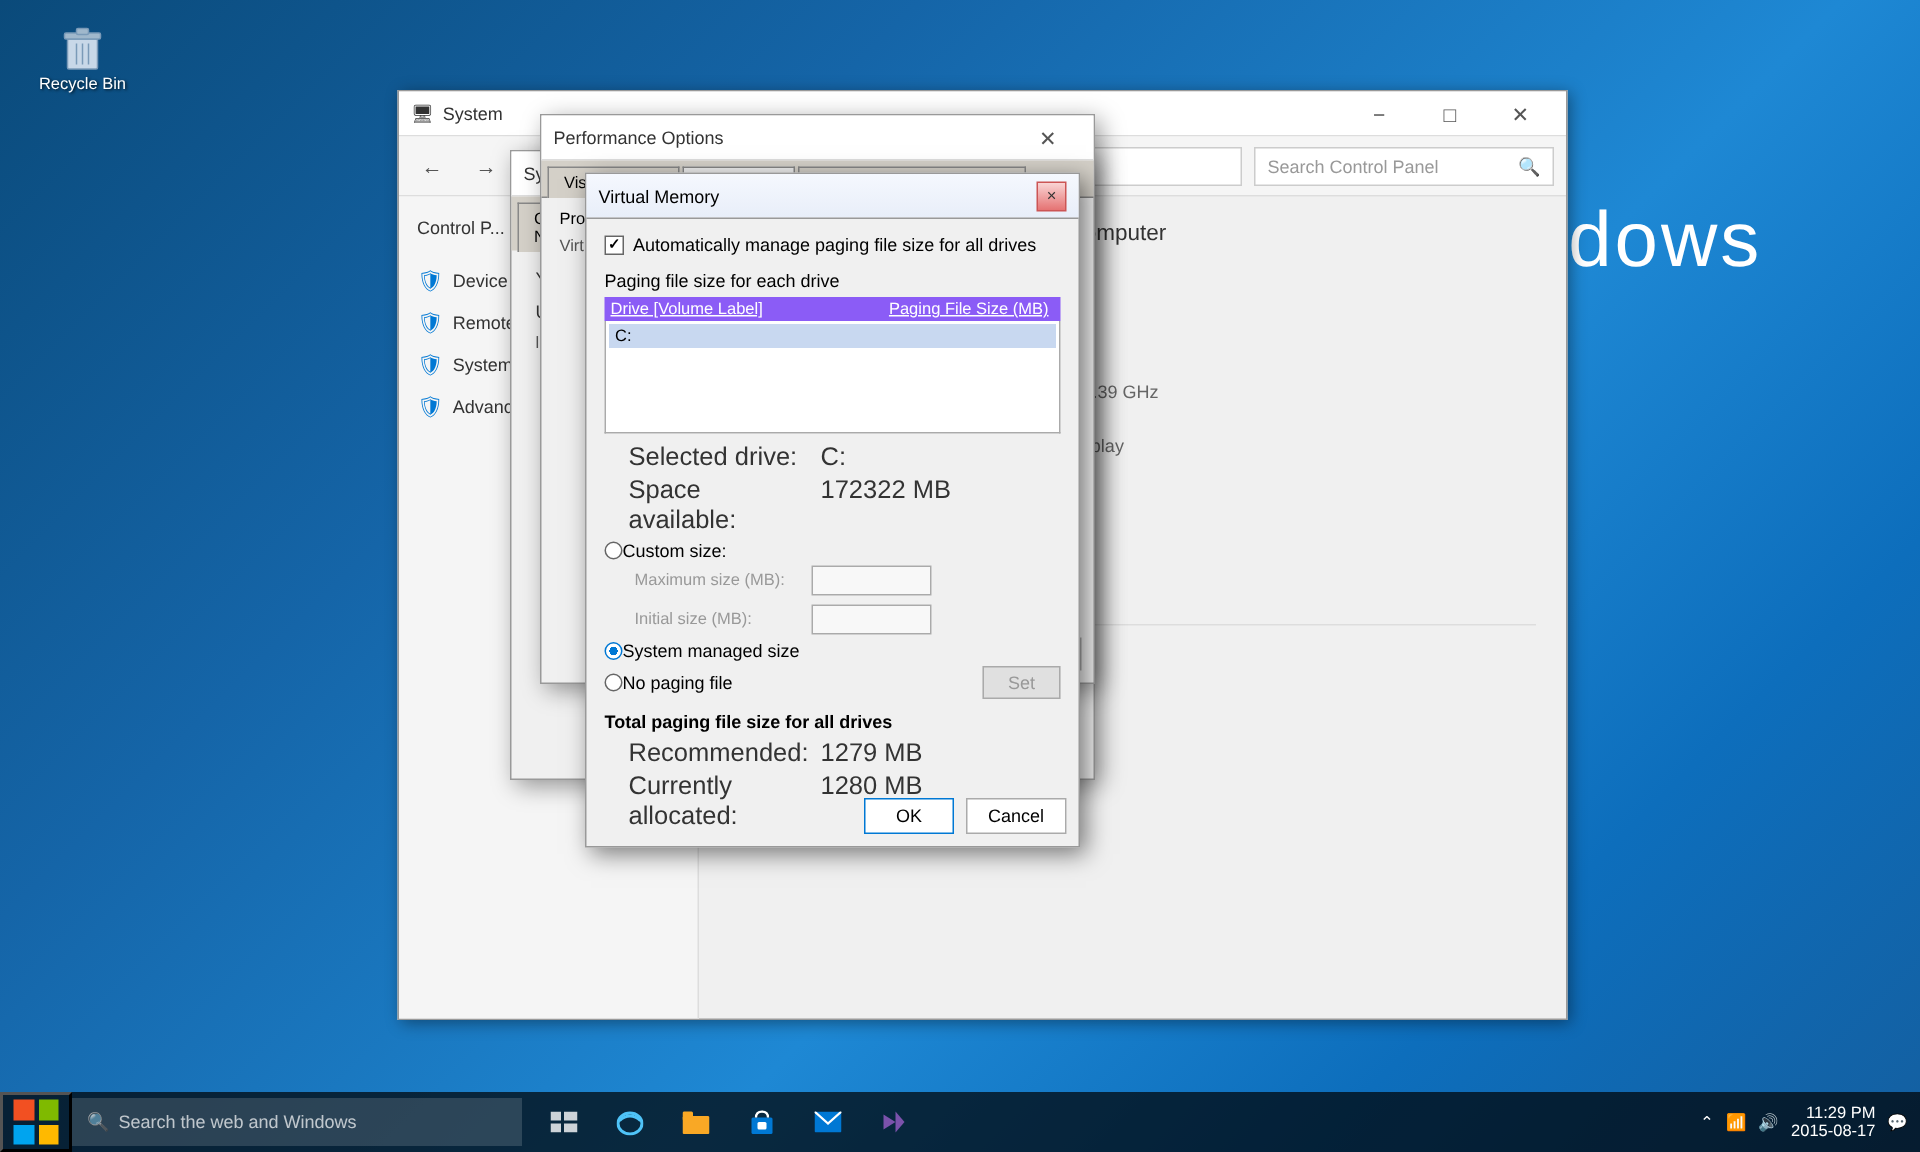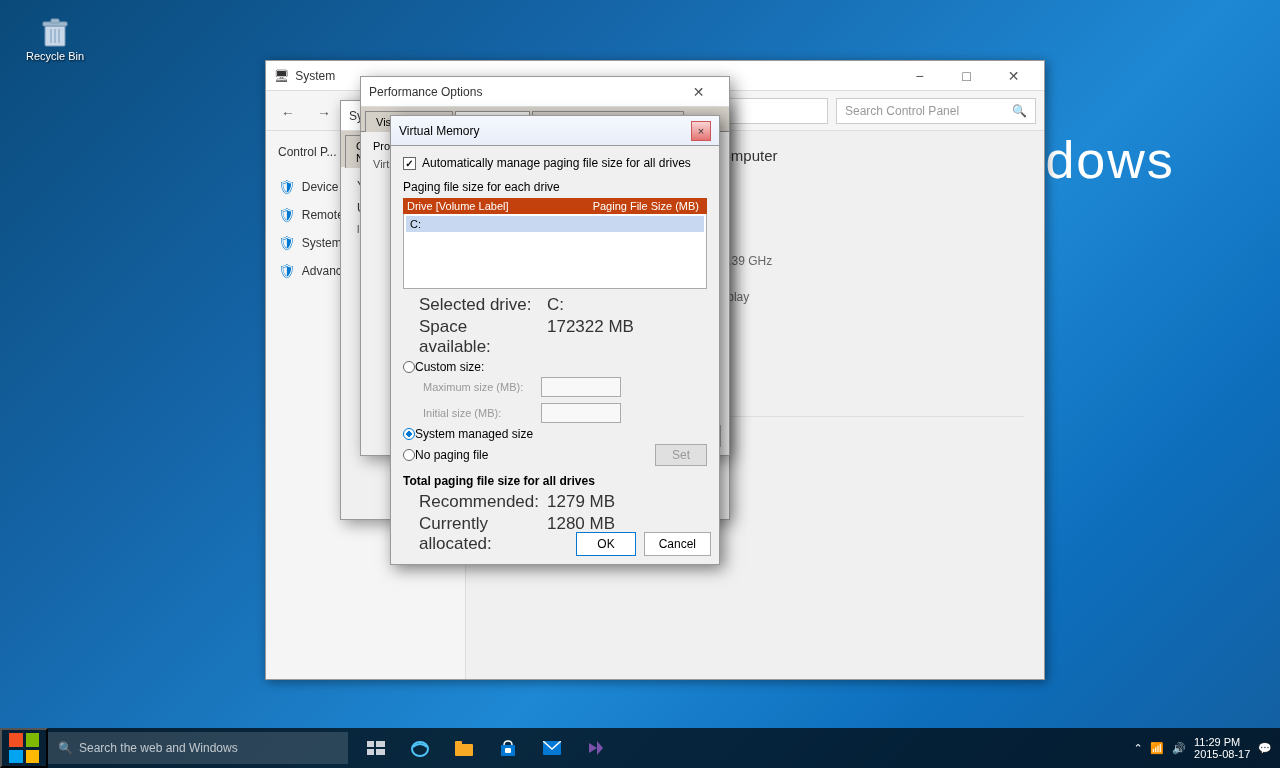--- a/index.html
+++ b/index.html
@@ -92,20 +92,21 @@
       display: flex;
       align-items: center;
       padding-right: 8px;
       color: white;
       font-size: 11px;
       gap: 8px;
     }
     .taskbar-clock {
       display: flex;
       flex-direction: column;
+      align-items: flex-end;
       font-size: 11px;
       color: white;
     }
 
     
     .system-window {
       position: absolute;
       top: 60px;
       left: 265px;
       width: 780px;
@@ -326,24 +327,25 @@
       justify-content: center;
       cursor: pointer;
     }
     .vm-section-label {
       font-weight: normal;
       font-size: 12px;
       margin-bottom: 4px;
     }
     .vm-table-header {
       display: flex;
-      background: #c2410c;
+      background: #8b5cf6;
       color: white;
       padding: 2px 4px;
       font-size: 11px;
+      text-decoration: underline;
     }
     .vm-table-header .col1 { flex: 1; }
     .vm-table-header .col2 { flex: 1; text-align: right; padding-right: 4px; }
     .vm-table-body {
       border: 1px solid #aaa;
       border-top: none;
       height: 75px;
       background: white;
       padding: 2px;
     }

